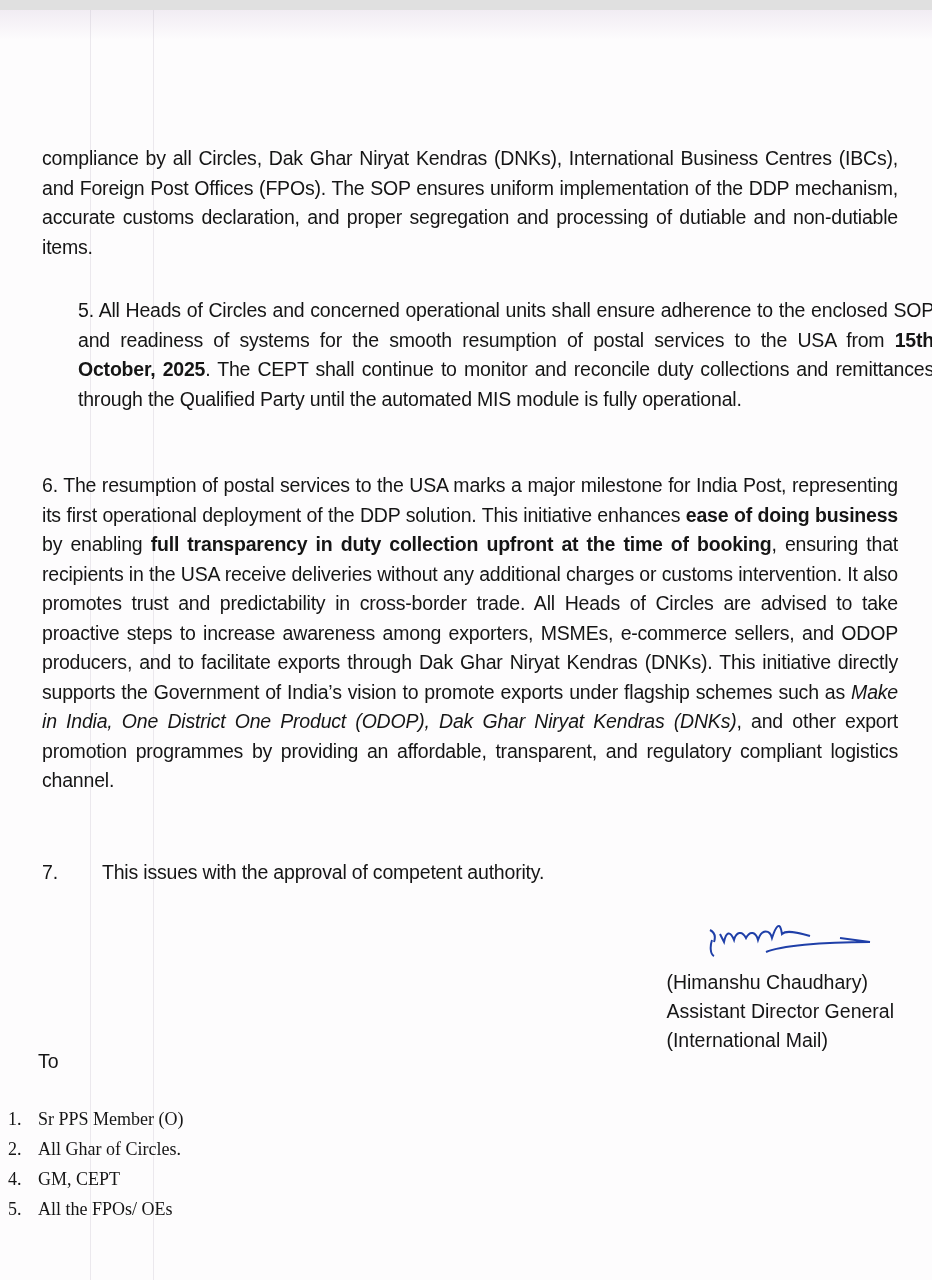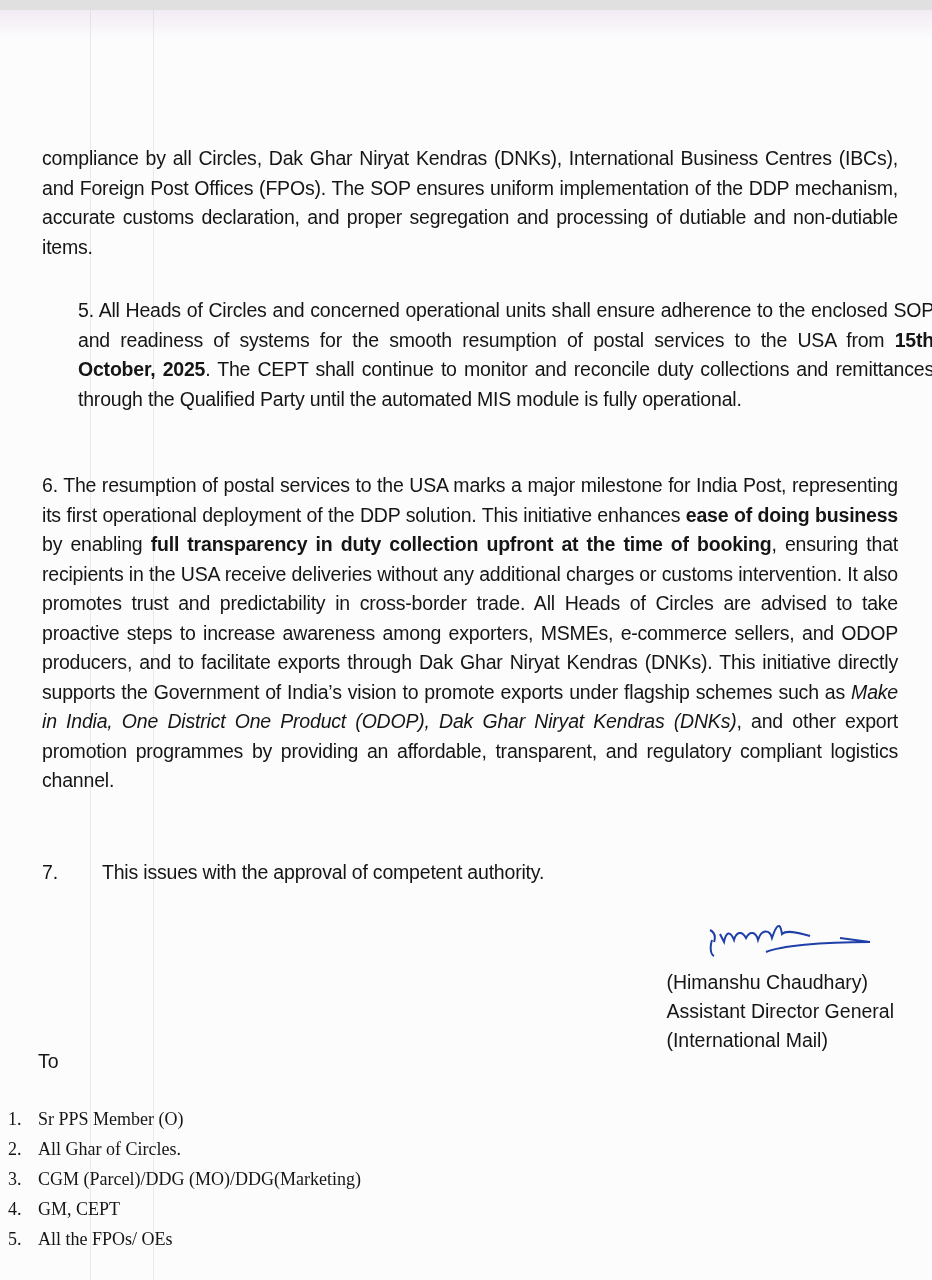--- a/index.html
+++ b/index.html
@@ -61,16 +61,15 @@
   <div>(Himanshu Chaudhary)</div>
   <div>Assistant Director General</div>
   <div>(International Mail)</div>
 </div>
 
 <div class="to-label">To</div>
 
 <ul class="recipients">
   <li><span class="n">1.</span><span>Sr PPS Member (O)</span></li>
   <li><span class="n">2.</span><span>All Ghar of Circles.</span></li>
-  <li><span class="n">3.</span><span>CGM (Parcel)/DDG (MO)/DDG(Marketing)</span></li>
   <li><span class="n">4.</span><span>GM, CEPT</span></li>
   <li><span class="n">5.</span><span>All the FPOs/ OEs</span></li>
 </ul>
 
 </body></html>

